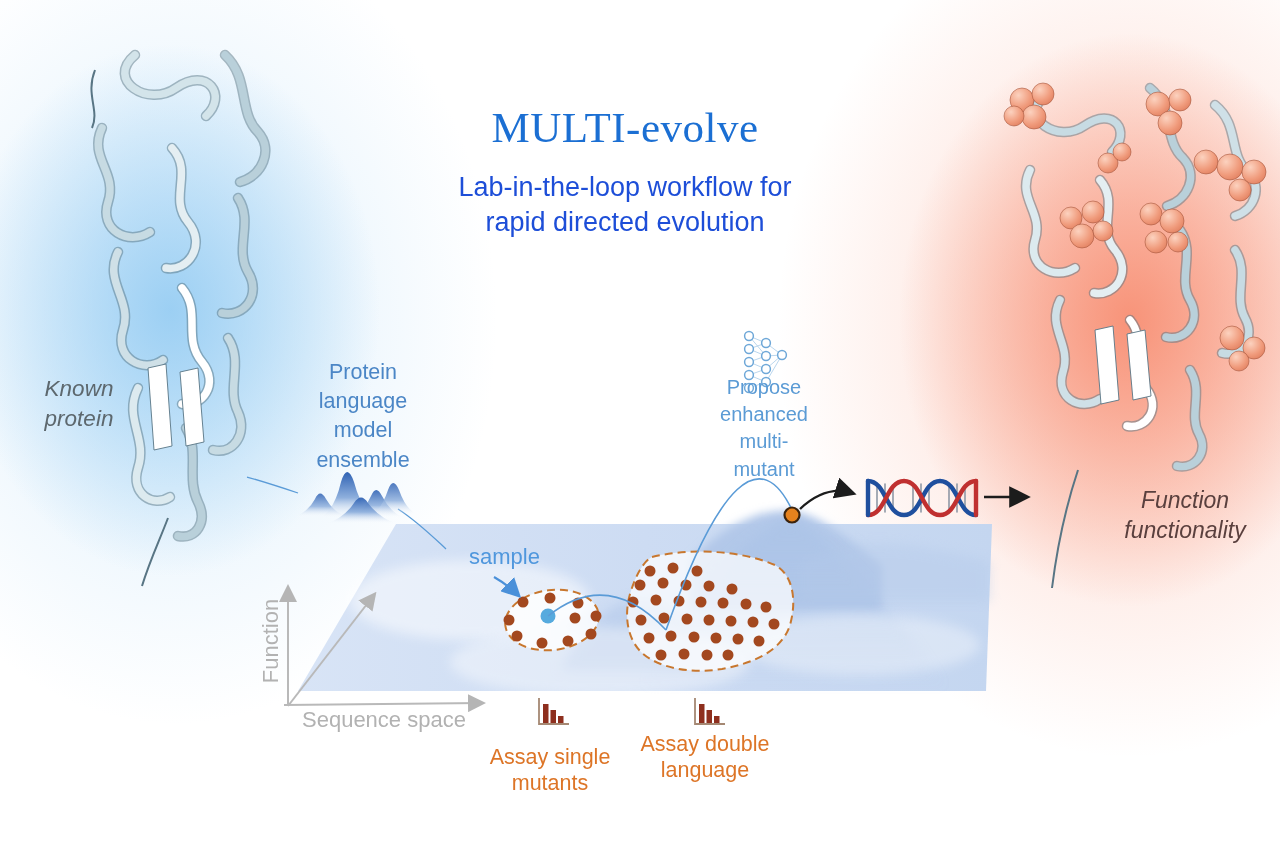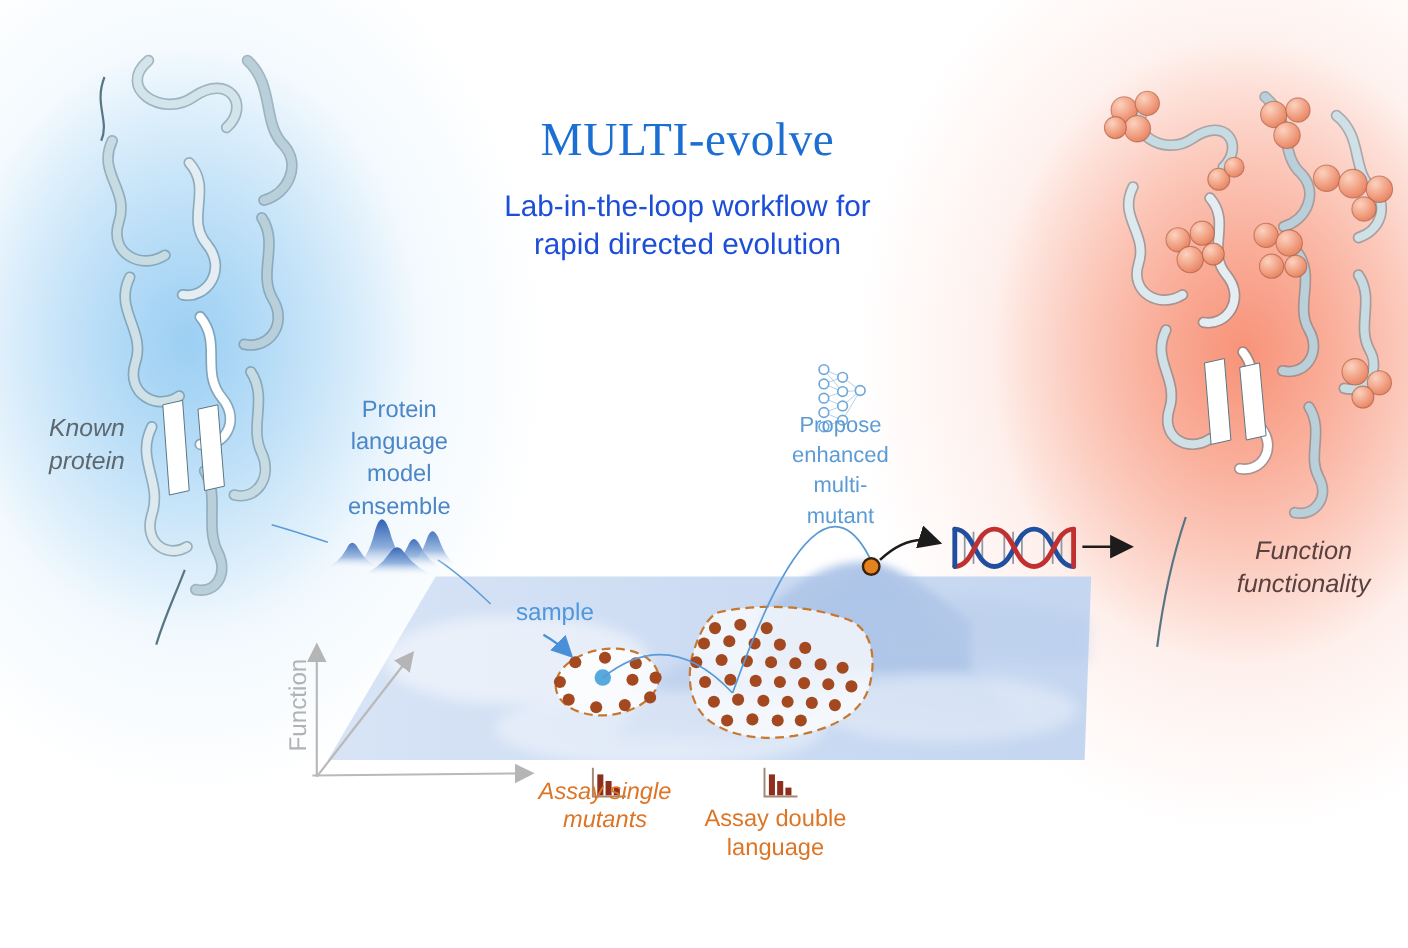--- a/index.html
+++ b/index.html
@@ -314,20 +314,21 @@
 protein</div>
   <div class="lbl bluelbl" style="left:293px;top:358px;width:140px;">Protein
 language
 model
 ensemble</div>
   <div class="lbl samplelbl" style="left:443px;top:544px;margin-left:26px;">sample</div>
   <div class="lbl proposelbl" style="left:698px;top:374px;width:132px;">Propose
 enhanced
 multi-
 mutant</div>
-  <div class="lbl orangelbl" style="left:469px;top:706px;width:162px;font-style:italic;">Assay single
+  <div class="lbl orangelbl" style="left:469px;top:744px;width:162px;">Assay single
 mutants</div>
   <div class="lbl orangelbl" style="left:624px;top:731px;width:162px;">Assay double
 language</div>
   <div class="lbl improvedlbl" style="left:1090px;top:486px;width:190px;">Function
 functionality</div>
   <div class="lbl axislbl" style="left:196px;top:628px;width:150px;text-align:center;transform:rotate(-90deg);">Function</div>
+  <div class="lbl axislbl" style="left:302px;top:707px;width:190px;">Sequence space</div>
 </div>
 
 </body></html>

